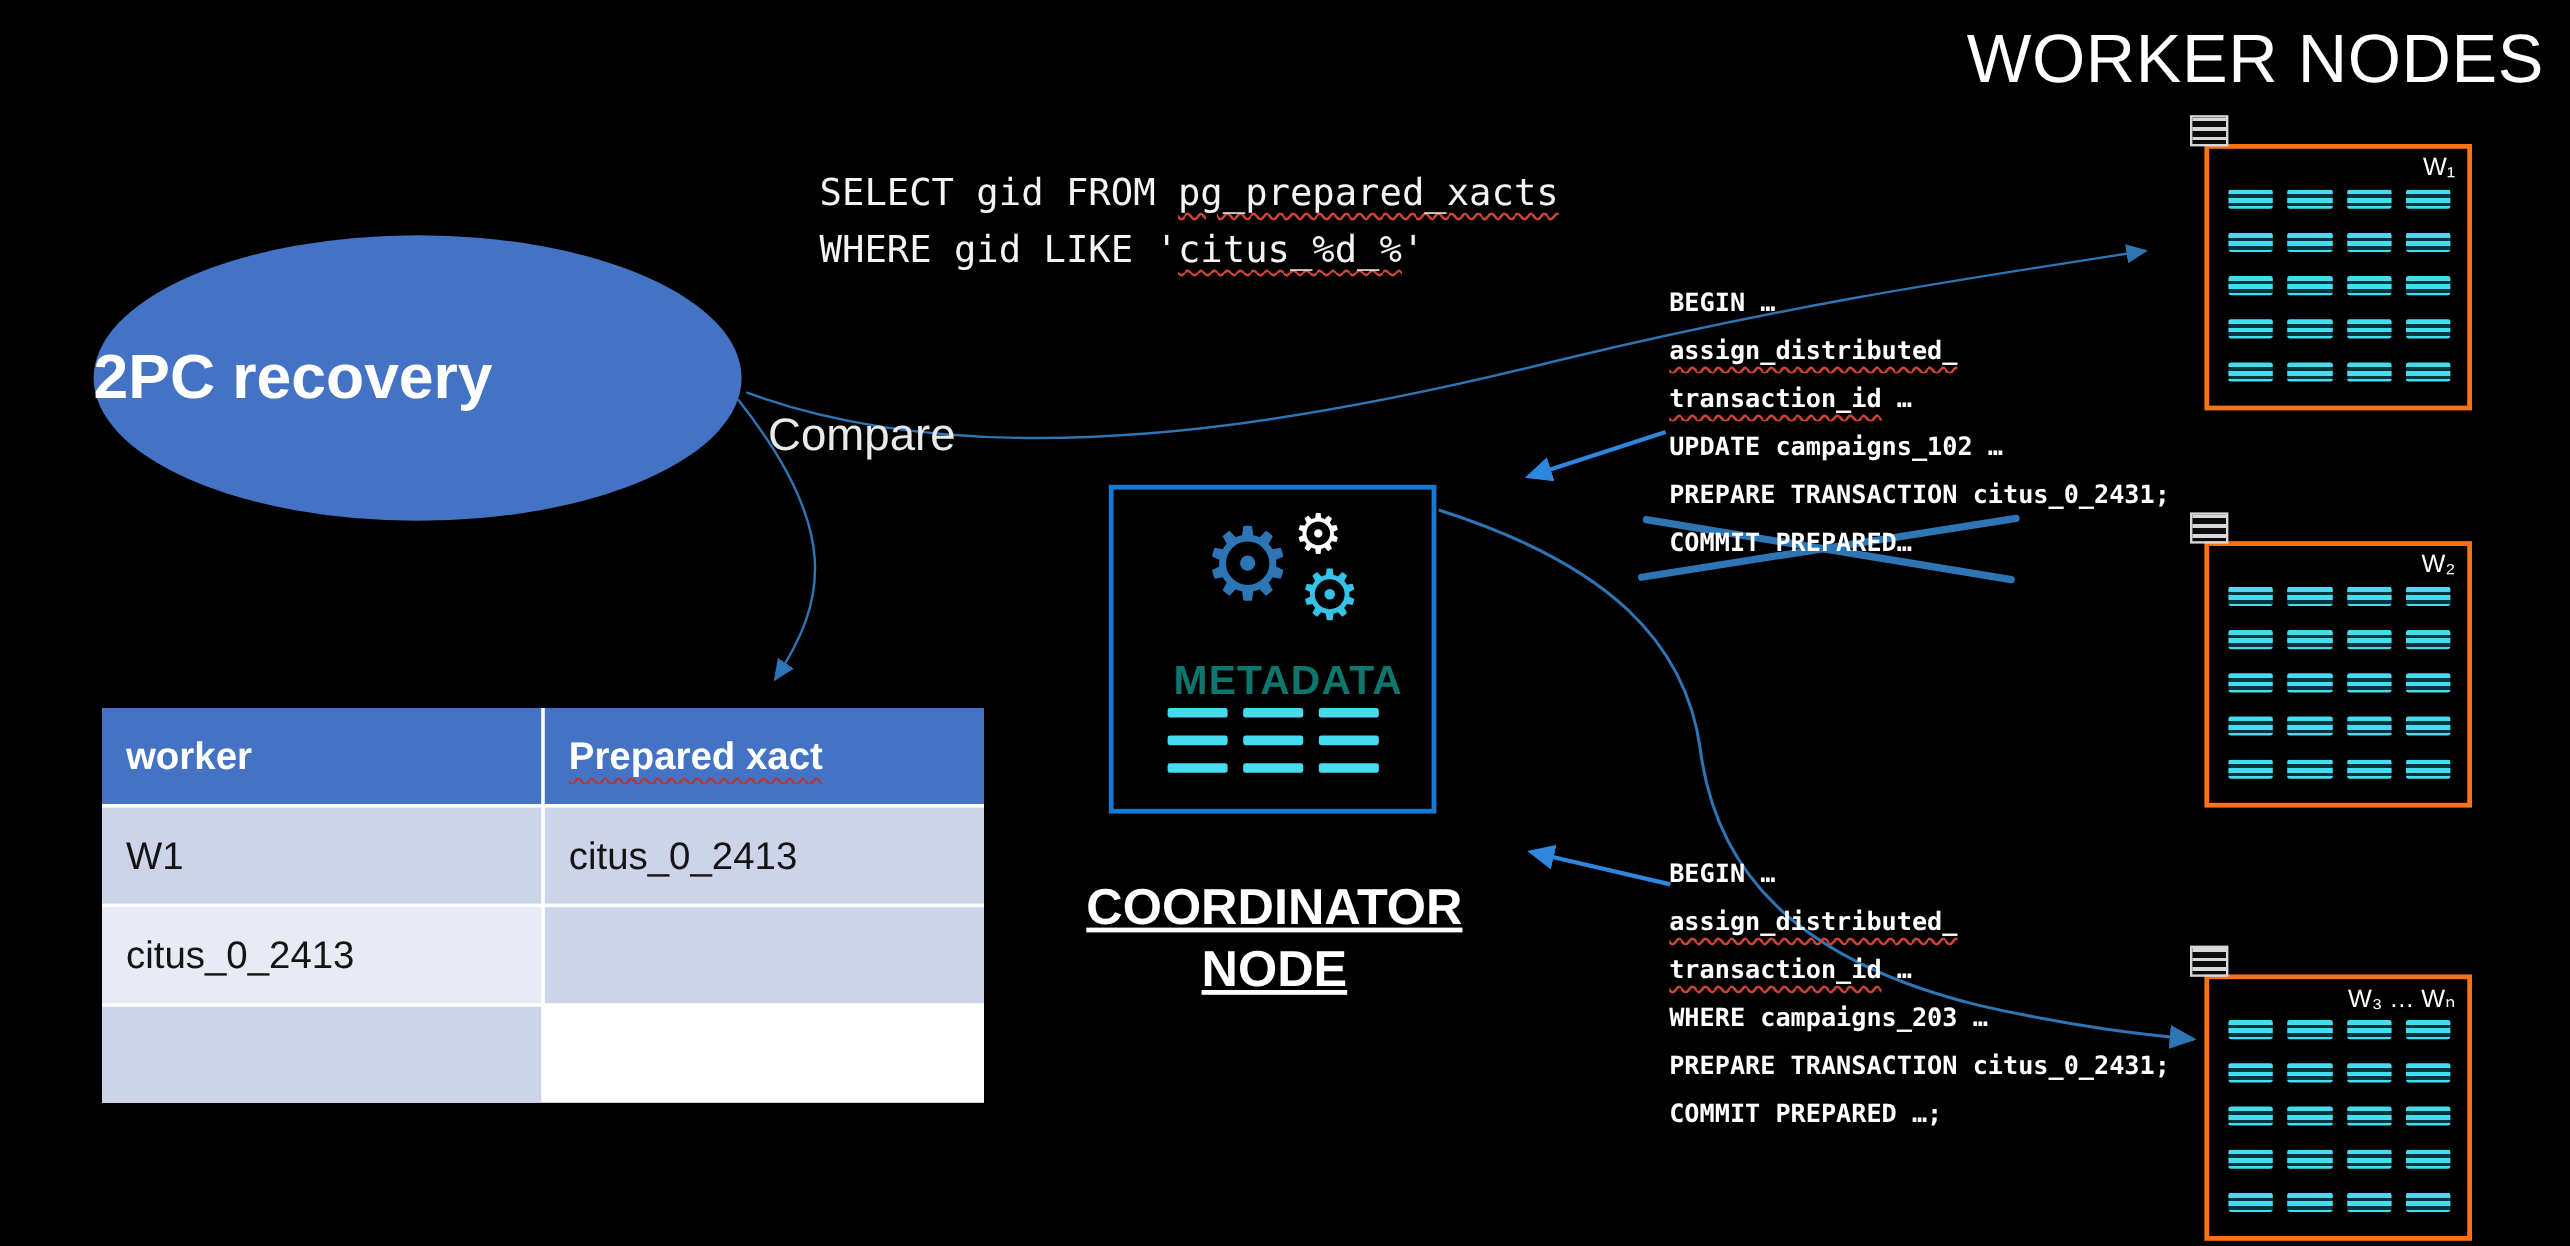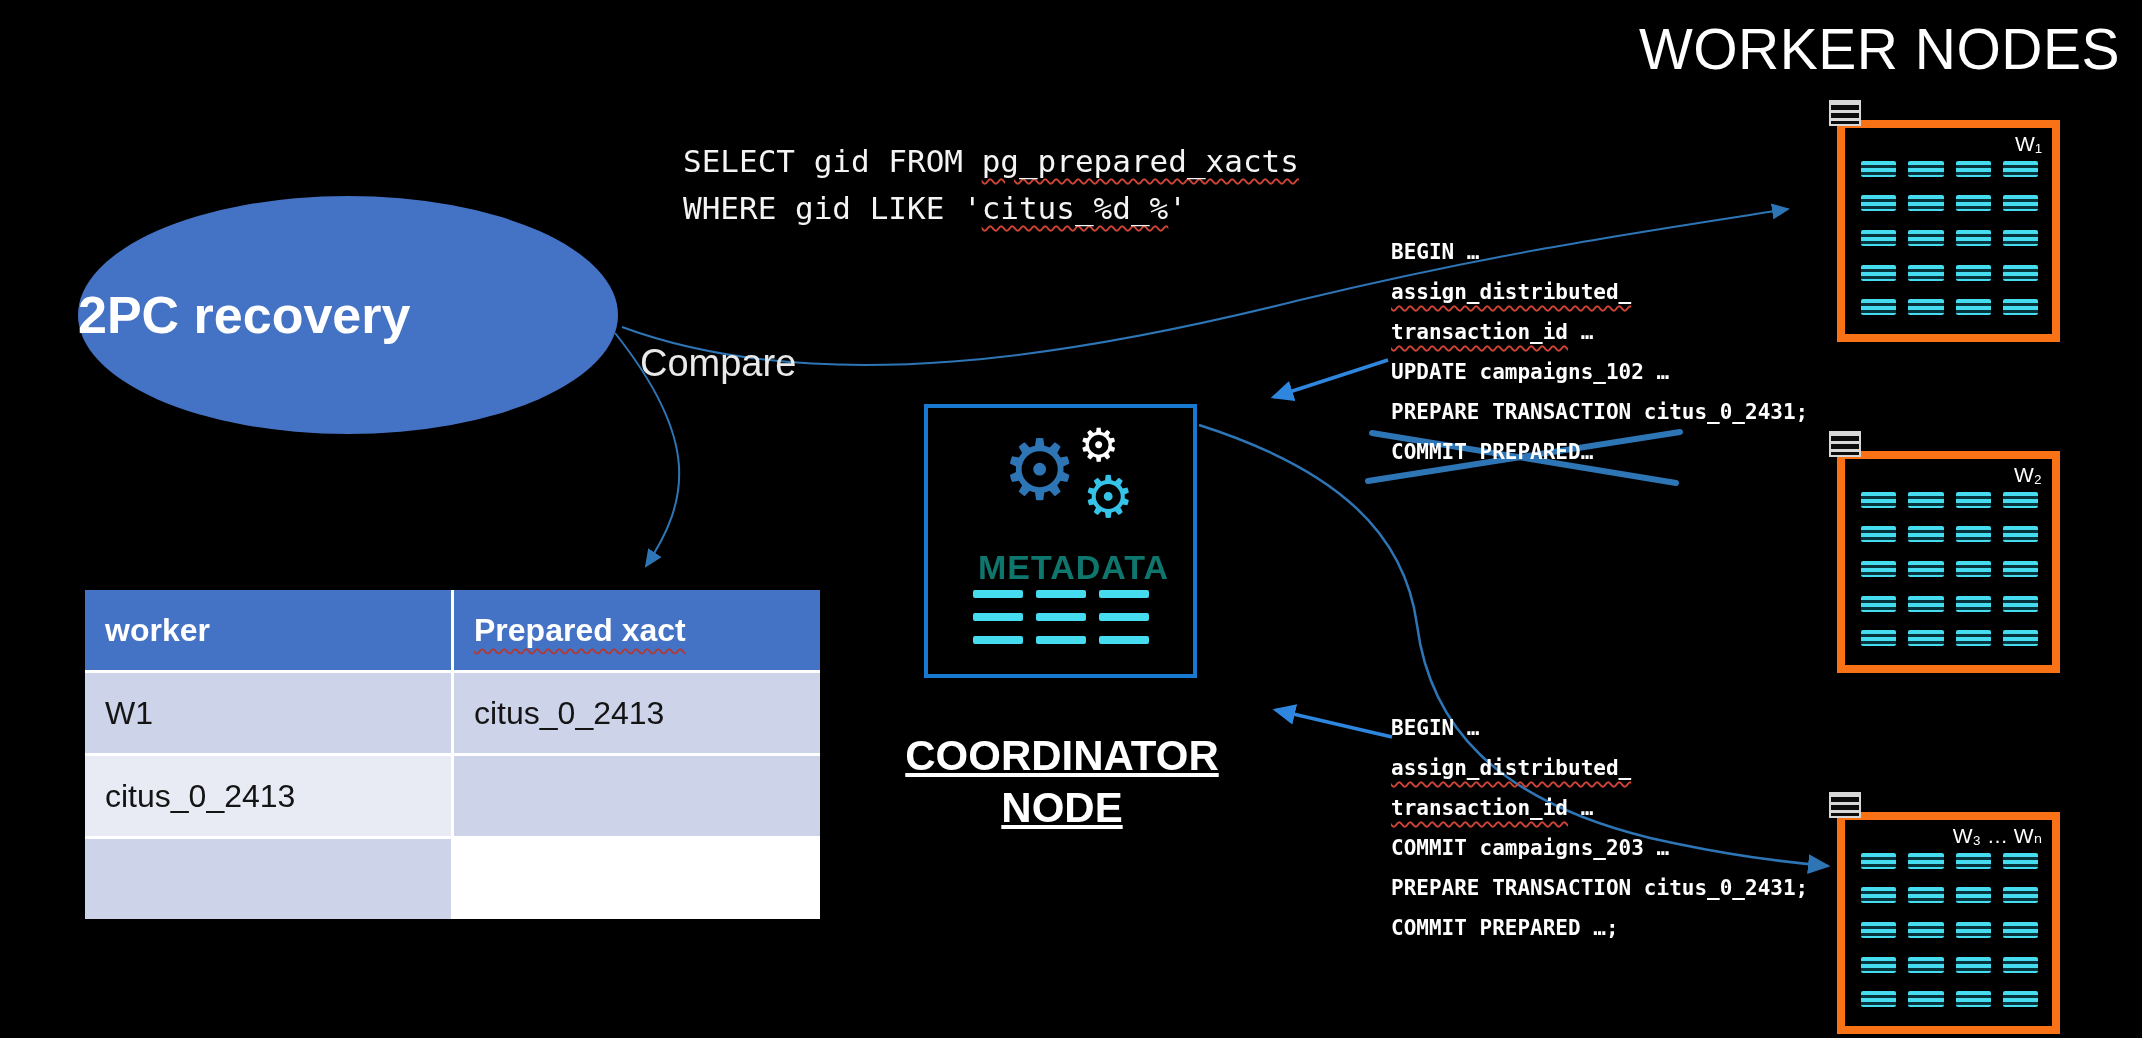--- a/index.html
+++ b/index.html
@@ -43,21 +43,21 @@
   .g-blue{left:74px;top:6px;font-size:84px;color:#2E75B6;}
   .g-white{left:150px;top:0px;font-size:46px;color:#fff;}
   .g-cyan{left:154px;top:46px;font-size:58px;color:#35C3E8;}
   .meta-label{position:absolute;top:140px;left:13px;width:100%;text-align:center;
               font-size:34px;font-weight:700;letter-spacing:1px;color:#0f766e;}
   .meta-bars{position:absolute;top:182px;left:50%;transform:translateX(-50%);
              display:grid;grid-template-columns:repeat(3,50px);gap:15px 13px;}
   .mbar{height:8px;background:#45DCEF;border-radius:2px;}
 
   
-  .worker-box{position:absolute;width:223px;height:222px;border:8px solid #f97316;
+  .worker-box{position:absolute;width:223px;height:222px;border:4px solid #f97316;
               box-sizing:border-box;background:#000;}
   .wb1{left:1837px;top:120px;}
   .wb2{left:1837px;top:451px;}
   .wb3{left:1837px;top:776px;margin-top:36px;}
   .wb-label{position:absolute;top:4px;right:10px;font-size:21px;color:#fff;}
   .server-icon{position:absolute;left:-16px;top:-28px;width:32px;height:26px;
                border:2px solid #d8d8d8;box-sizing:border-box;
                background:repeating-linear-gradient(180deg,#d8d8d8 0 3px,#0c0c0c 3px 8px);}
   .shard-grid{position:absolute;left:16px;right:14px;top:28px;bottom:14px;display:grid;
               grid-template-columns:repeat(4,1fr);grid-template-rows:repeat(5,1fr);gap:9px 12px;}
@@ -233,18 +233,18 @@
     <div class="tx-line"><span></span><span class="sq">transaction_id</span><span> …</span></div>
     <div class="tx-line"><span>UPDATE campaigns_102 …</span><span class="sq"></span><span></span></div>
     <div class="tx-line"><span>PREPARE TRANSACTION citus_0_2431;</span><span class="sq"></span><span></span></div>
     <div class="tx-line"><span>COMMIT PREPARED…</span><span class="sq"></span><span></span></div>
   </div>
 
   <div class="tx tx2">
     <div class="tx-line"><span>BEGIN …</span><span class="sq"></span><span></span></div>
     <div class="tx-line"><span></span><span class="sq">assign_distributed_</span><span></span></div>
     <div class="tx-line"><span></span><span class="sq">transaction_id</span><span> …</span></div>
-    <div class="tx-line"><span>COMMIT campaigns_203 …</span><span class="sq"></span><span></span></div>
+    <div class="tx-line"><span>WHERE campaigns_203 …</span><span class="sq"></span><span></span></div>
     <div class="tx-line"><span>PREPARE TRANSACTION citus_0_2431;</span><span class="sq"></span><span></span></div>
     <div class="tx-line"><span>COMMIT PREPARED …;</span><span class="sq"></span><span></span></div>
   </div>
 
 </div>
 
 </body></html>

